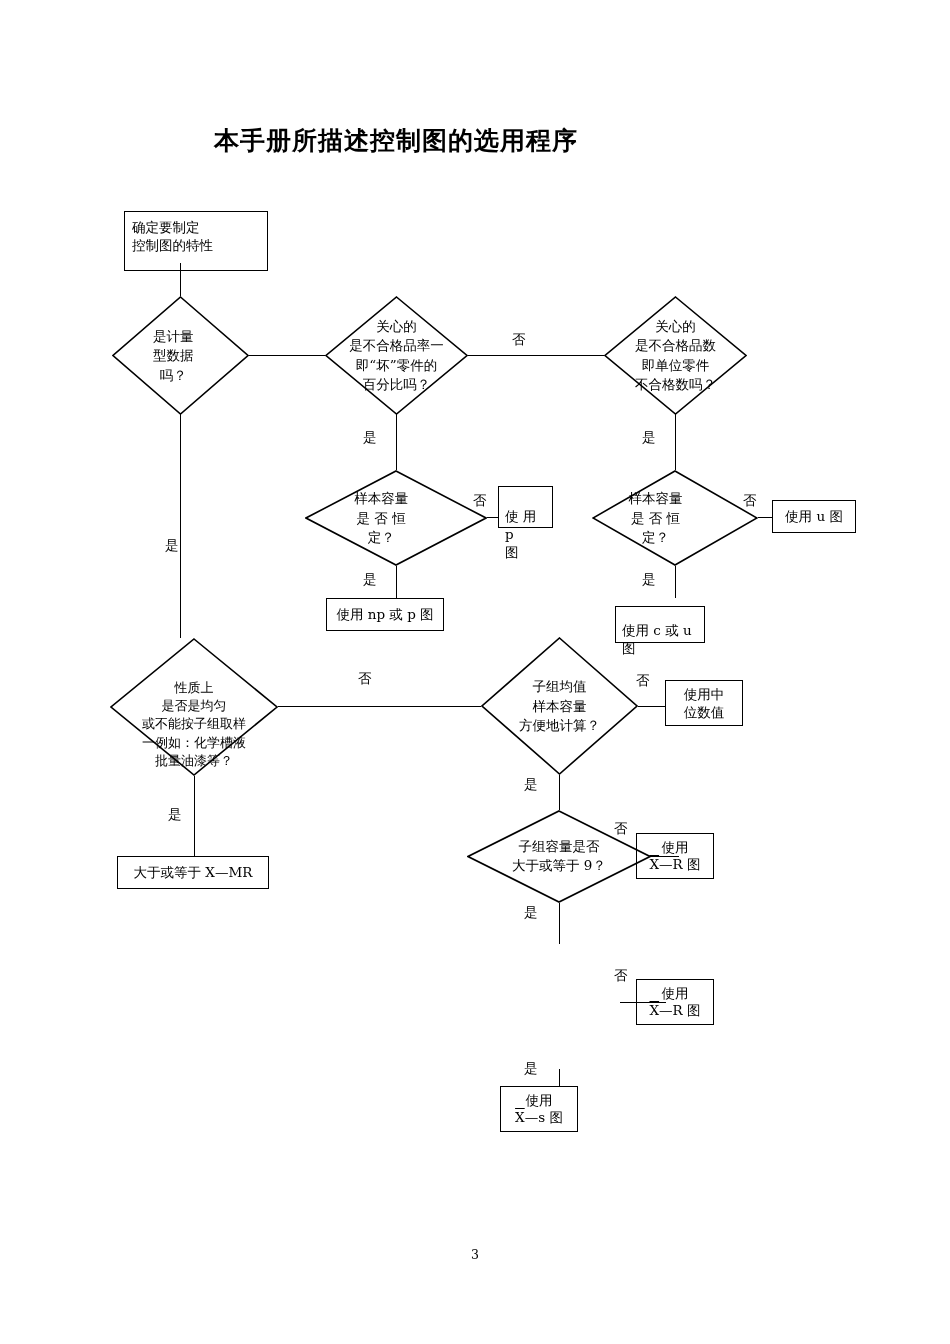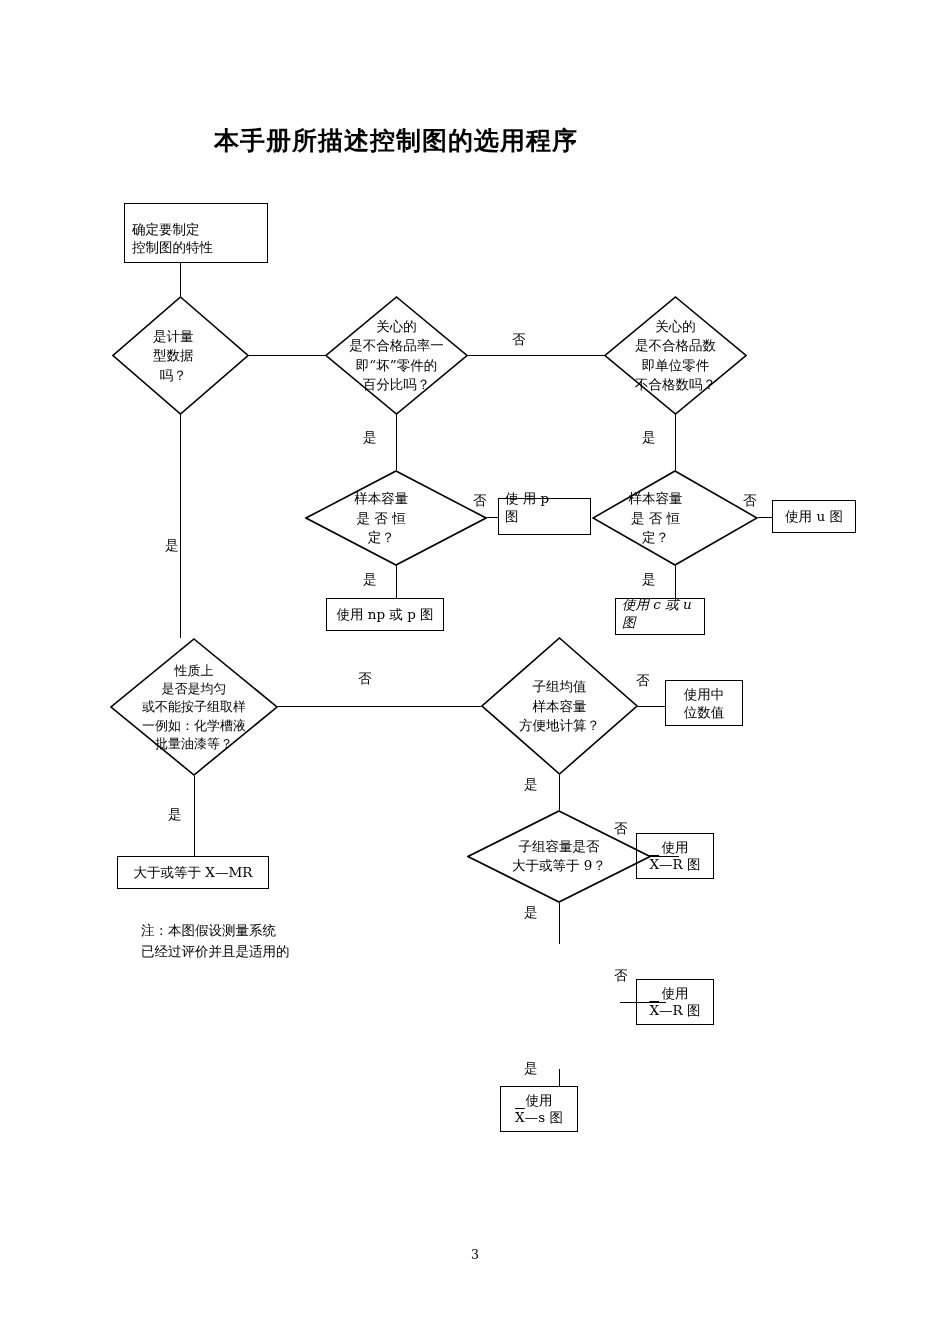--- a/index.html
+++ b/index.html
@@ -37,24 +37,25 @@
     box-sizing: border-box;
     display: flex;
     align-items: center;
     justify-content: center;
     font-size: 13.5px;
     line-height: 1.35;
     text-align: center;
     white-space: pre-line;
   }
   .box.lefttext {
-    align-items: flex-end;
+    align-items: flex-start;
     justify-content: flex-start;
     text-align: left;
     padding: 6px 7px;
+    margin-top: 8px;
   }
   .dia {
     position: absolute;
     box-sizing: border-box;
   }
   .dia .shape {
     position: absolute;
     left: 0; top: 0;
     width: 100%; height: 100%;
   }
@@ -175,21 +176,21 @@
       </svg>
     </div>
     <div class="txt left" style="left:27%;">样本容量
 是 否 恒
 定？</div>
   </div>
 
   <div class="ln lnh" style="left:487px; top:517px; width:11px;"></div>
   <div class="lbl" style="left:473px; top:494px;">否</div>
 
-  <div class="box lefttext" style="left:498px; top:498px; width:93px; height:37px; padding:9px 6px;">
+  <div class="box lefttext" style="left:498px; top:478px; width:55px; height:37px; padding:20px 6px;">
     <span>使 用  p
 图</span>
   </div>
 
   <div class="dia" style="left:592px; top:470px; width:166px; height:96px;">
     <div class="shape">
       <svg viewBox="0 0 166 96" preserveAspectRatio="none">
         <polygon points="83,1 165,48 83,95 1,48" fill="#fff" stroke="#000" stroke-width="1.6"></polygon>
       </svg>
     </div>
@@ -208,35 +209,35 @@
   <div class="ln lnv" style="left:396px; top:566px; width:1.3px; height:32px;"></div>
   <div class="lbl" style="left:363px; top:573px;">是</div>
 
   <div class="box" style="left:326px; top:598px; width:118px; height:33px;">
     <span>使用 np 或 p 图</span>
   </div>
 
   <div class="ln lnv" style="left:675px; top:566px; width:1.3px; height:32px;"></div>
   <div class="lbl" style="left:642px; top:573px;">是</div>
 
-  <div class="box lefttext" style="left:615px; top:598px; width:90px; height:37px; padding:3px 6px;font-style:italic;">
+  <div class="box lefttext" style="left:615px; top:598px; width:90px; height:37px; padding:14px 6px;">
     <span>使用 c 或 u
 图</span>
   </div>
 
   <div class="ln lnv" style="left:180px; top:414px; width:1.3px; height:224px;"></div>
   <div class="lbl" style="left:165px; top:539px;">是</div>
 
   <div class="dia" style="left:110px; top:638px; width:168px; height:138px;">
     <div class="shape">
       <svg viewBox="0 0 168 138" preserveAspectRatio="none">
         <polygon points="84,1 167,69 84,137 1,69" fill="#fff" stroke="#000" stroke-width="1.6"></polygon>
       </svg>
     </div>
-    <div class="txt" style="font-size:13px; line-height:1.4; width:240px; left:50%;">性质上
+    <div class="txt" style="font-size:13px; line-height:1.4; width:240px; left:50%;margin-top:17px;">性质上
 是否是均匀
 或不能按子组取样
 一例如：化学槽液
 批量油漆等？</div>
   </div>
 
   <div class="ln lnh" style="left:278px; top:706px; width:203px;"></div>
   <div class="lbl" style="left:358px; top:672px;">否</div>
 
   <div class="dia" style="left:481px; top:637px; width:157px; height:138px;">
@@ -258,22 +259,20 @@
 位数值</span>
   </div>
 
   <div class="ln lnv" style="left:194px; top:776px; width:1.3px; height:80px;"></div>
   <div class="lbl" style="left:168px; top:808px;">是</div>
 
   <div class="box" style="left:117px; top:856px; width:152px; height:33px;">
     <span>大于或等于 X—MR</span>
   </div>
 
-  <div class="note" style="left:141px; top:920px;">注：本图假设测量系统
-已经过评价并且是适用的</div>
 
   <div class="ln lnv" style="left:559px; top:775px; width:1.3px; height:35px;"></div>
   <div class="lbl" style="left:524px; top:778px;">是</div>
 
   <div class="dia" style="left:467px; top:810px; width:184px; height:93px;">
     <div class="shape">
       <svg viewBox="0 0 184 93" preserveAspectRatio="none">
         <polygon points="92,1 183,46.5 92,92 1,46.5" fill="#fff" stroke="#000" stroke-width="1.6"></polygon>
       </svg>
     </div>

